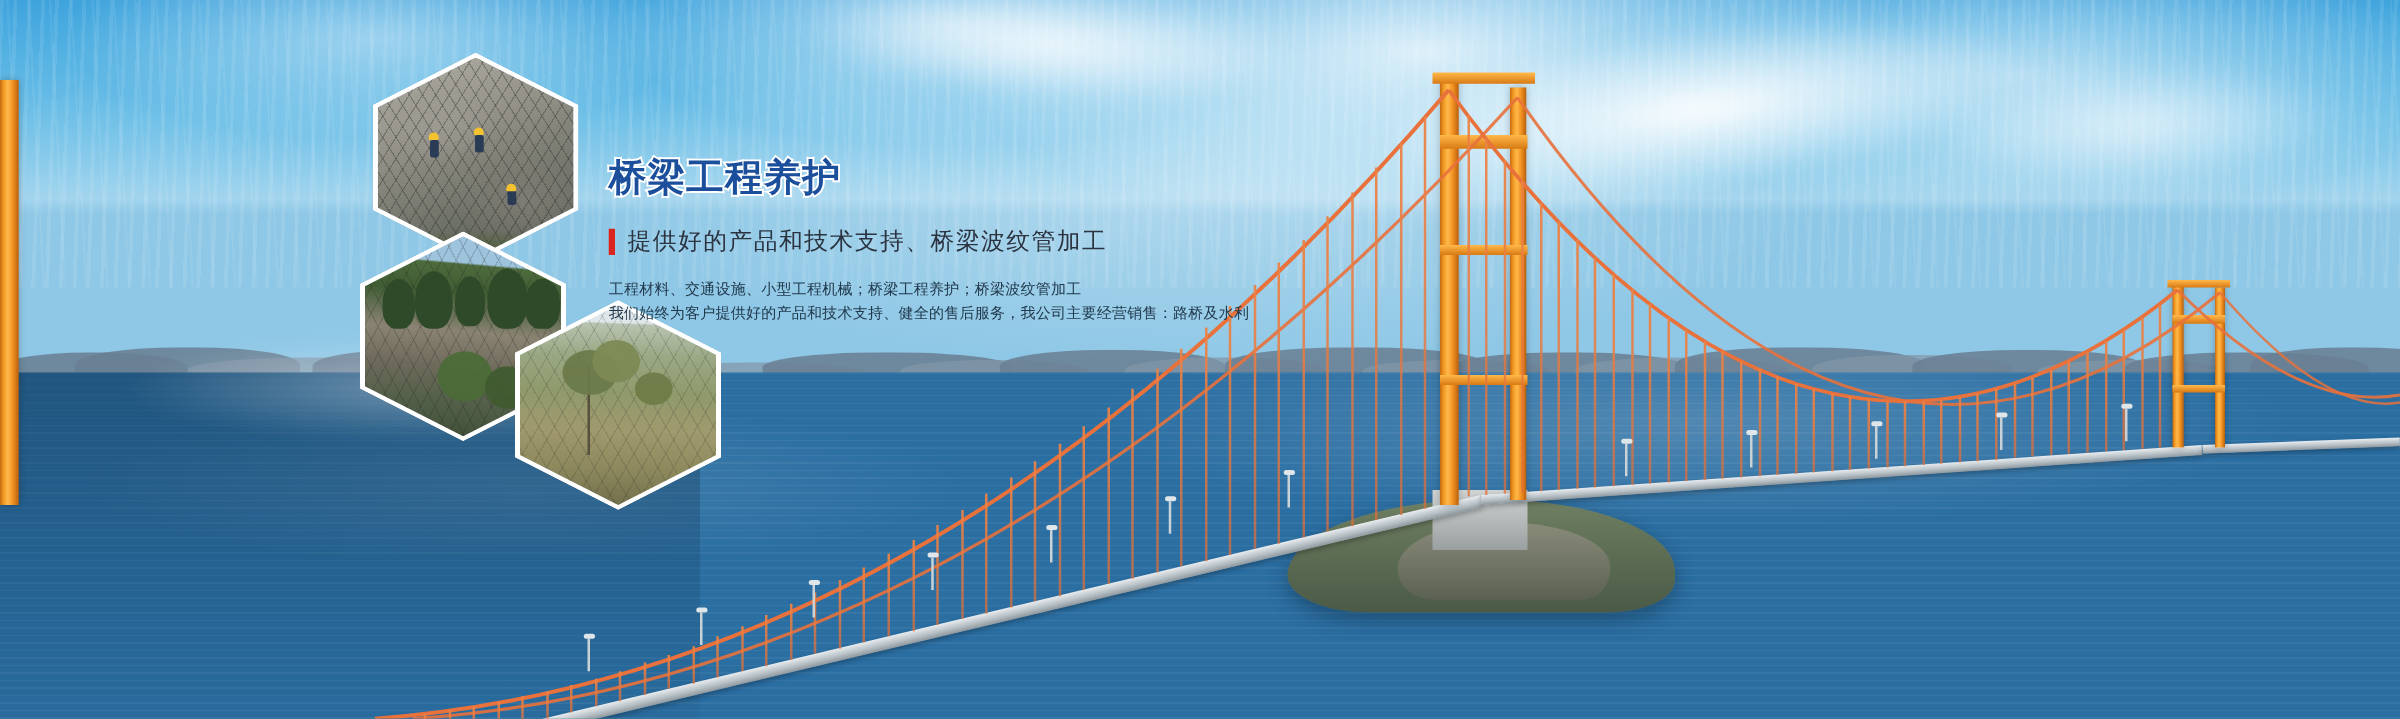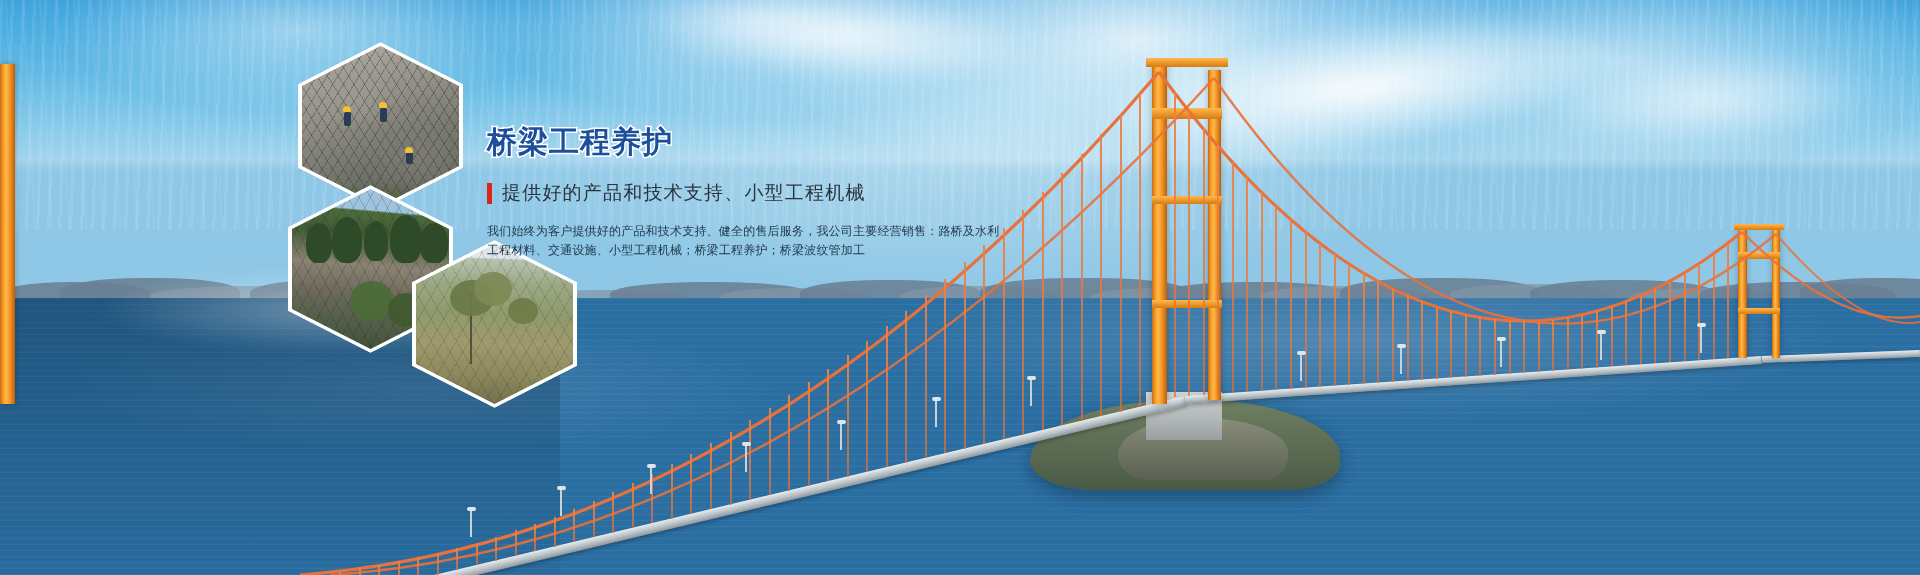--- a/index.html
+++ b/index.html
@@ -427,23 +427,23 @@
   </div>
 
   <div class="copy">
 
     <div class="headline">
       <span class="h-main">桥梁工程养护</span>
     </div>
 
     <div class="subline">
       <span class="redbar"></span>
-      <span class="sub-text">提供好的产品和技术支持、小型工程机械</span>
+      <span class="sub-text">提供好的产品和技术支持、桥梁波纹管加工</span>
     </div>
 
     <div class="para">
+      <span>工程材料、交通设施、小型工程机械；桥梁工程养护；桥梁波纹管加工</span>
       <span>我们始终为客户提供好的产品和技术支持、健全的售后服务，我公司主要经营销售：路桥及水利</span>
-      <span>工程材料、交通设施、小型工程机械；桥梁工程养护；桥梁波纹管加工</span>
     </div>
 
   </div>
 
 </div>
 
 </body></html>

